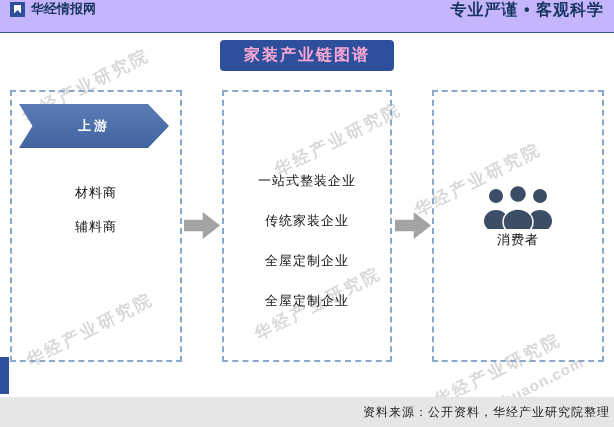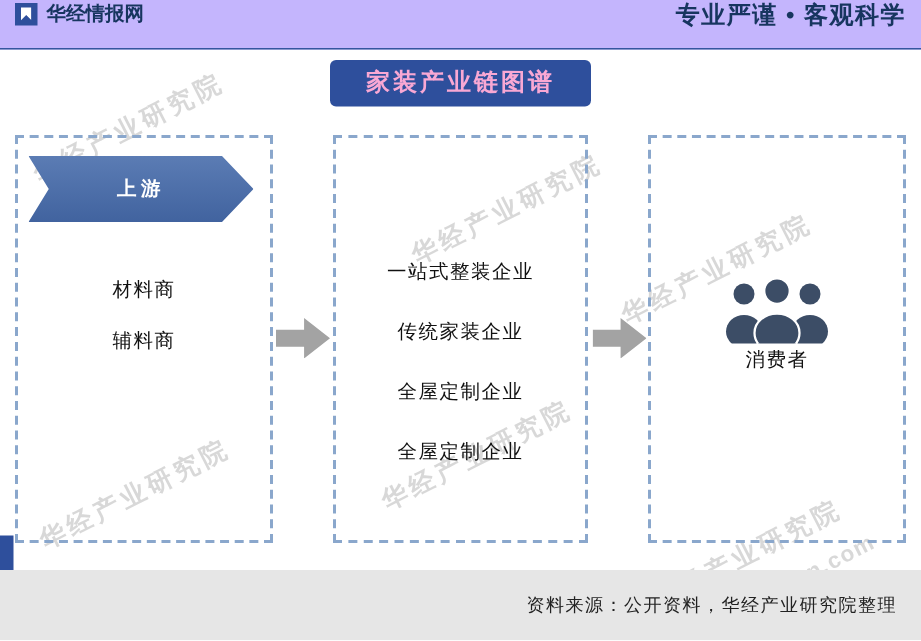--- a/index.html
+++ b/index.html
@@ -68,23 +68,23 @@
     letter-spacing:3px;white-space:nowrap;transform:rotate(-27deg);
     pointer-events:none;z-index:2;
   }
   .wm-url{font-size:15px;letter-spacing:1px;}
   
   .accent-bar{
     position:absolute;left:0;top:357px;width:9px;height:37px;background:#2e4f9c;z-index:5;
   }
   
   .footer{
-    position:absolute;left:0;right:0;bottom:0;height:47px;background:#e6e6e6;
+    position:absolute;left:0;right:0;bottom:0;height:30px;background:#e6e6e6;
     box-sizing:border-box;display:flex;align-items:center;justify-content:flex-end;
-    padding:0 16px;font-size:12px;color:#222;letter-spacing:1px;z-index:6;
+    padding:0 4px;font-size:12px;color:#222;letter-spacing:1px;z-index:6;
   }
 </style>
 </head>
 <body>
 
 <div class="page">
 
   <div class="header">
     <div class="brand">
       <span class="brand-logo"></span>

